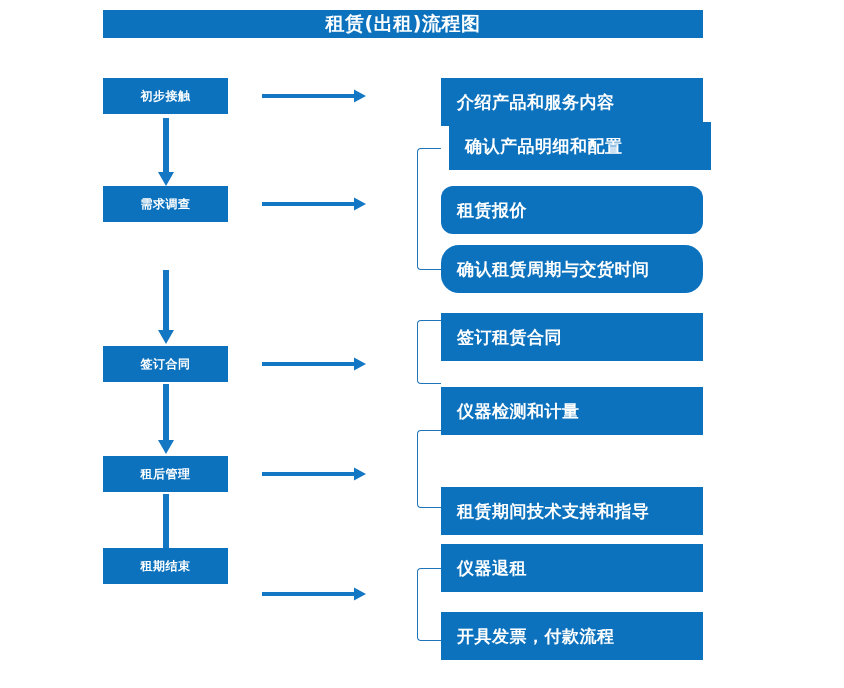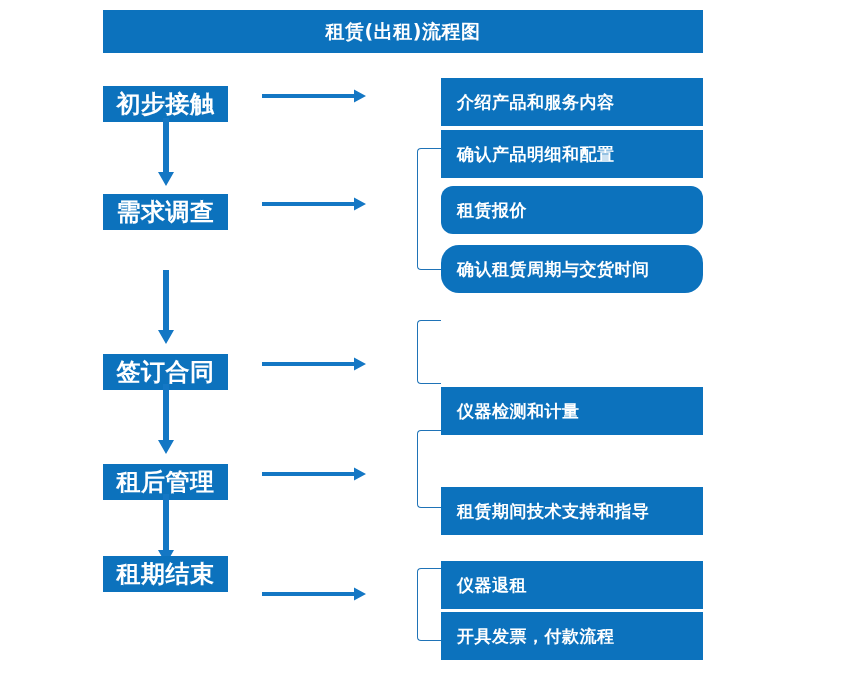--- a/index.html
+++ b/index.html
@@ -24,31 +24,30 @@
     font-weight: bold;
     letter-spacing: 0.5px;
     display: flex;
     align-items: center;
     box-sizing: border-box;
   }
   .title-box {
     left: 103px;
     top: 10px;
     width: 600px;
-    height: 43px;
+    height: 28px;
     justify-content: center;
     font-size: 19px;
   }
   .stage-box {
     left: 103px;
     width: 125px;
     height: 36px;
     justify-content: center;
-    font-size: 24px;
-    margin-top: 8px;
+    font-size: 12px;
   }
   .detail-box {
     left: 441px;
     width: 262px;
     height: 48px;
     justify-content: flex-start;
     padding-left: 16px;
     font-size: 17px;
   }
   .v-arrow {
@@ -99,40 +98,41 @@
   <div class="box stage-box" style="top:186px;">需求调查</div>
 
   <div class="h-arrow" style="top:196px;">
     <svg width="104" height="16" viewBox="0 0 104 16">
       <path d="M0 6 H92 V1.5 L104 8 L92 14.5 V10 H0 Z" fill="#1477c4"></path>
     </svg>
   </div>
 
   <div class="bracket" style="top:148px;height:122px;"></div>
 
-  <div class="box detail-box" style="top:130px;">确认产品明细和配置</div>
+  <div class="box detail-box" style="top:122px;margin-left:8px;">确认产品明细和配置</div>
   <div class="box detail-box" style="top:186px;border-radius:12px;">租赁报价</div>
   <div class="box detail-box" style="top:245px;border-radius:18px;">确认租赁周期与交货时间</div>
 
   <div class="v-arrow" style="top:270px;height:74px;">
     <svg width="16" height="74" viewBox="0 0 16 74">
       <path d="M5 0 H11 V60 H16 L8 74 L0 60 H5 Z" fill="#1477c4"></path>
     </svg>
   </div>
 
   <div class="box stage-box" style="top:346px;">签订合同</div>
 
   <div class="h-arrow" style="top:356px;">
     <svg width="104" height="16" viewBox="0 0 104 16">
       <path d="M0 6 H92 V1.5 L104 8 L92 14.5 V10 H0 Z" fill="#1477c4"></path>
     </svg>
   </div>
 
   <div class="bracket" style="top:320px;height:64px;"></div>
 
+  <div class="box detail-box" style="top:313px;">签订租赁合同</div>
   <div class="box detail-box" style="top:363px;margin-top:24px;">仪器检测和计量</div>
 
   <div class="v-arrow" style="top:384px;height:70px;">
     <svg width="16" height="70" viewBox="0 0 16 70">
       <path d="M5 0 H11 V56 H16 L8 70 L0 56 H5 Z" fill="#1477c4"></path>
     </svg>
   </div>
 
   <div class="box stage-box" style="top:456px;">租后管理</div>
 
@@ -155,16 +155,16 @@
   <div class="box stage-box" style="top:548px;">租期结束</div>
 
   <div class="h-arrow" style="top:586px;">
     <svg width="104" height="16" viewBox="0 0 104 16">
       <path d="M0 6 H92 V1.5 L104 8 L92 14.5 V10 H0 Z" fill="#1477c4"></path>
     </svg>
   </div>
 
   <div class="bracket" style="top:568px;height:73px;"></div>
 
-  <div class="box detail-box" style="top:561px;text-align:right;">仪器退租</div>
+  <div class="box detail-box" style="top:544px;text-align:right;">仪器退租</div>
   <div class="box detail-box" style="top:612px;">开具发票，付款流程</div>
 
 </div>
 
 </body></html>

